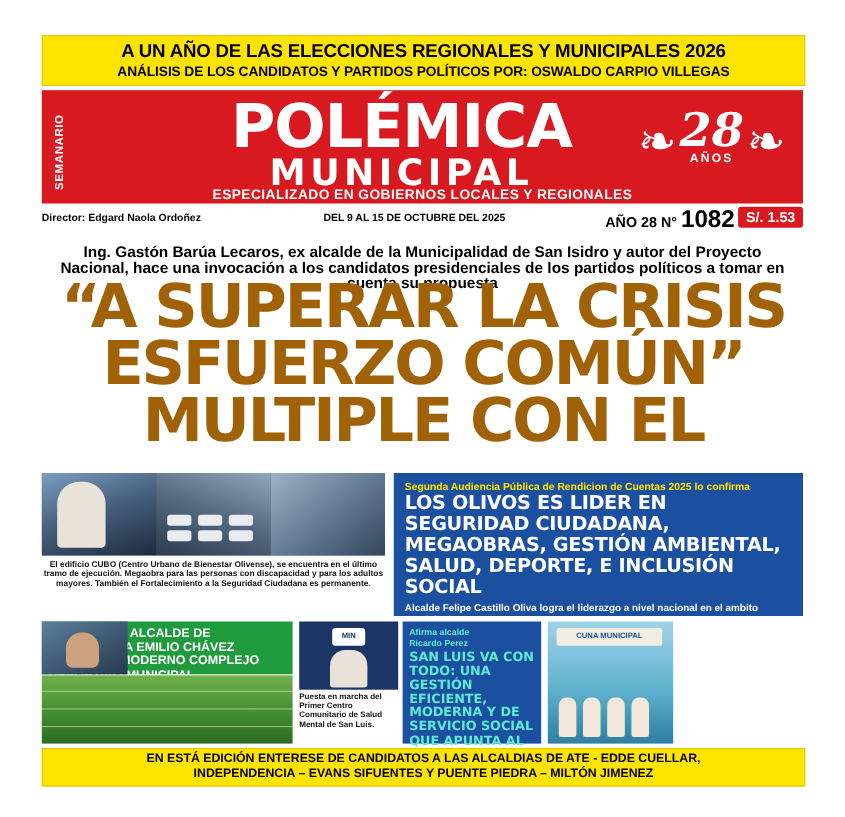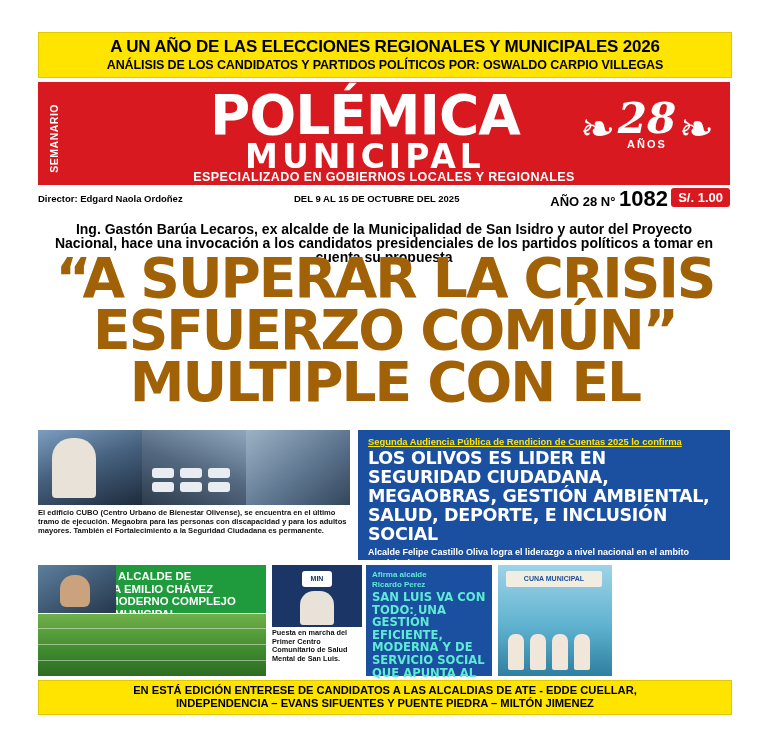--- a/index.html
+++ b/index.html
@@ -50,24 +50,24 @@
   .ph-main{left:38px;top:430px;width:312px;height:75px;background:#2b3c55;}
   .ph-main .p1{position:absolute;left:0;top:0;width:104px;height:75px;
     background:linear-gradient(160deg,#7d9ec0 0%,#47627f 45%,#1d2b3d 100%);}
   .ph-main .p2{position:absolute;left:104px;top:0;width:104px;height:75px;
     background:linear-gradient(200deg,#8fa7bd 0%,#53687f 50%,#2d3b4c 100%);}
   .ph-main .p3{position:absolute;left:208px;top:0;width:104px;height:75px;
     background:linear-gradient(140deg,#9bb2c6 0%,#5f7690 55%,#33465c 100%);}
   .ph-main .manfig{position:absolute;left:14px;top:8px;width:44px;height:60px;background:#e8e2d8;border-radius:20px 20px 4px 4px;}
   .ph-main .car{position:absolute;background:#e9edf1;border-radius:3px;}
   .caption{position:absolute;left:38px;top:508px;width:312px;font-size:7.6px;line-height:9px;color:#111;
-    text-align:left;font-weight:bold;}
+    text-align:center;font-weight:bold;}
 
   .bluebox{position:absolute;left:358px;top:430px;width:372px;height:130px;background:#1b4fa0;color:#fff;padding:6px 10px;box-sizing:border-box;}
-  .bluebox .kicker{font-size:9.4px;font-weight:bold;color:#ffe400;line-height:11px;margin-bottom:2px;text-decoration:underline;}
+  .bluebox .kicker{font-size:9.4px;font-weight:bold;color:#ffe400;line-height:11px;margin-bottom:2px;}
   .bluebox .big{font-family:"DejaVu Sans",sans-serif;font-weight:bold;font-size:17.5px;line-height:19px;letter-spacing:-.3px;}
   .bluebox .sub{font-size:9px;font-weight:bold;line-height:10.5px;margin-top:3px;}
 
   
   .greenbox{position:absolute;left:38px;top:565px;width:228px;height:48px;background:#1f9a3d;color:#fff;
     font-weight:bold;font-size:11.4px;line-height:12.6px;padding:5px 6px;box-sizing:border-box;}
   .ph-cieneguilla{position:absolute;left:38px;top:565px;width:78px;height:48px;
     background:linear-gradient(150deg,#5c7f9e,#26384c);}
   .ph-cieneguilla .head{position:absolute;left:22px;top:10px;width:30px;height:32px;background:#caa27e;border-radius:14px 14px 6px 6px;}
   .ph-field{position:absolute;left:38px;top:614px;width:228px;height:62px;
@@ -123,21 +123,21 @@
   </div>
   <div class="especializado">ESPECIALIZADO EN GOBIERNOS LOCALES Y REGIONALES</div>
 
   <div class="infoline">
     <div class="director">Director: Edgard Naola Ordoñez</div>
     <div class="fecha">DEL 9 AL 15 DE OCTUBRE DEL 2025</div>
     <div class="anio">
       <span>AÑO 28 N°</span>
       <span class="big">1082</span>
     </div>
-    <div class="price">S/. 1.00</div>
+    <div class="price">S/. 1.53</div>
   </div>
 
   <div class="lead">Ing. Gastón Barúa Lecaros, ex alcalde de la Municipalidad de San Isidro  y autor del Proyecto Nacional, hace una invocación a los candidatos presidenciales de los partidos políticos a tomar en cuenta su propuesta</div>
 
   <div class="headline">
     <div>“A SUPERAR LA CRISIS</div>
     <div>ESFUERZO COMÚN”</div>
     <div>MULTIPLE CON EL</div>
   </div>
 

